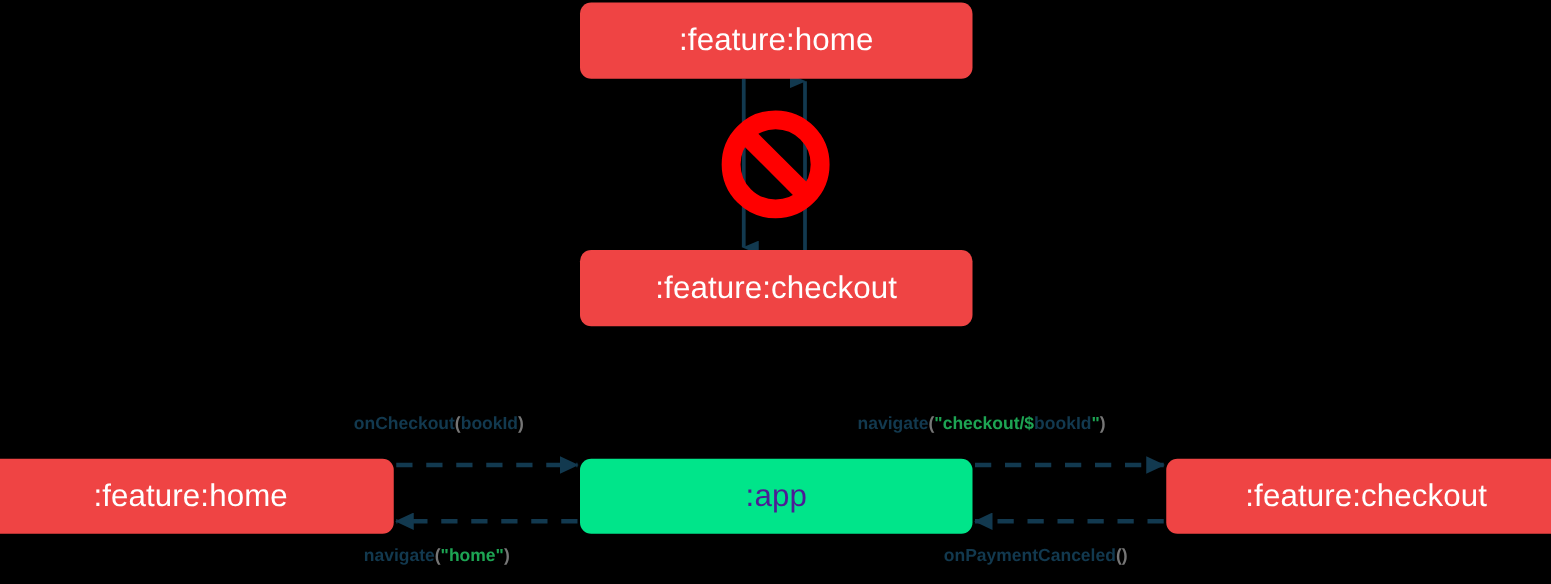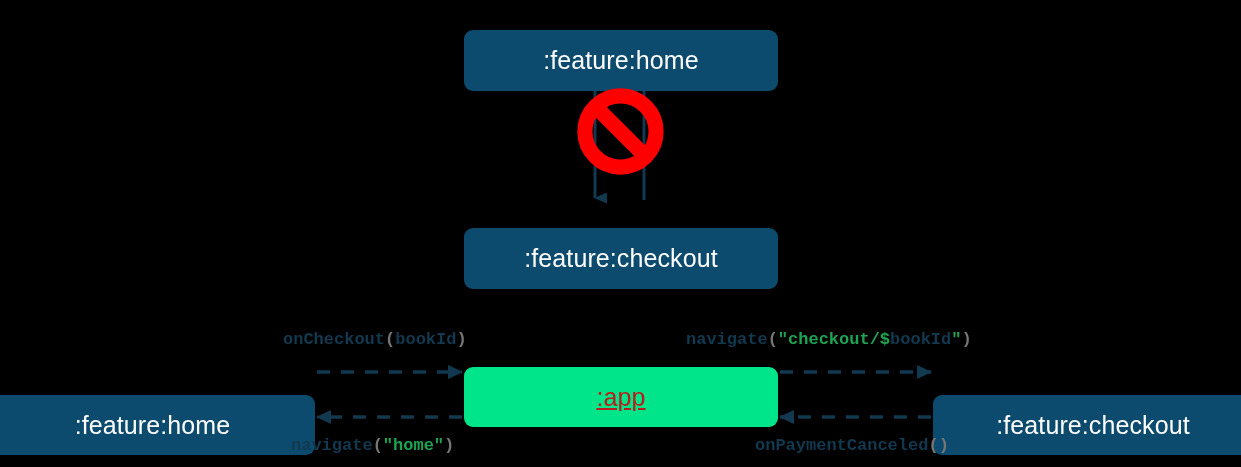--- a/index.html
+++ b/index.html
@@ -30,28 +30,26 @@
     display: flex;
     align-items: center;
     justify-content: center;
     box-sizing: border-box;
     font-family: "Liberation Sans", sans-serif;
     font-size: 25px;
     letter-spacing: 0.1px;
     white-space: nowrap;
   }
   .node-module {
-    background: #0c4a6e;
+    background: #ef4444;
     color: #FFFFFF;
-    margin-top: 28px;
   }
   .node-app {
     background: #00E58A;
-    color: #b91c1c;
-    text-decoration: underline;
+    color: #4c1d95;
   }
 
   
   #node-top-home     { left: 464px; top: 2px;   width: 314px; height: 61px; }
   #node-top-checkout { left: 464px; top: 200px; width: 314px; height: 61px; }
 
   
   #node-bot-home     { left: -10px; top: 367px; width: 325px; height: 60px; justify-content: center; }
   #node-bot-app      { left: 464px; top: 367px; width: 314px; height: 60px; }
   #node-bot-checkout { left: 933px; top: 367px; width: 320px; height: 60px; }
@@ -71,22 +69,22 @@
     position: absolute;
     left: 573px;
     top: 87px;
     width: 95px;
     height: 89px;
   }
 
   
   .edge-label {
     position: absolute;
-    font-family: Liberation Mono, monospace;
-    font-size: 17px;
+    font-family: Liberation Sans, sans-serif;
+    font-size: 14px;
     font-weight: bold;
     white-space: nowrap;
     line-height: 1;
   }
   .tok-fn    { color: #12394F; font-weight: bold; }
   .tok-punct { color: #767676; font-weight: bold; }
   .tok-arg   { color: #12394F; font-weight: bold; }
   .tok-str   { color: #1DA453; font-weight: bold; }
 
   #label-on-checkout       { left: 283px;  top: 331px; }

